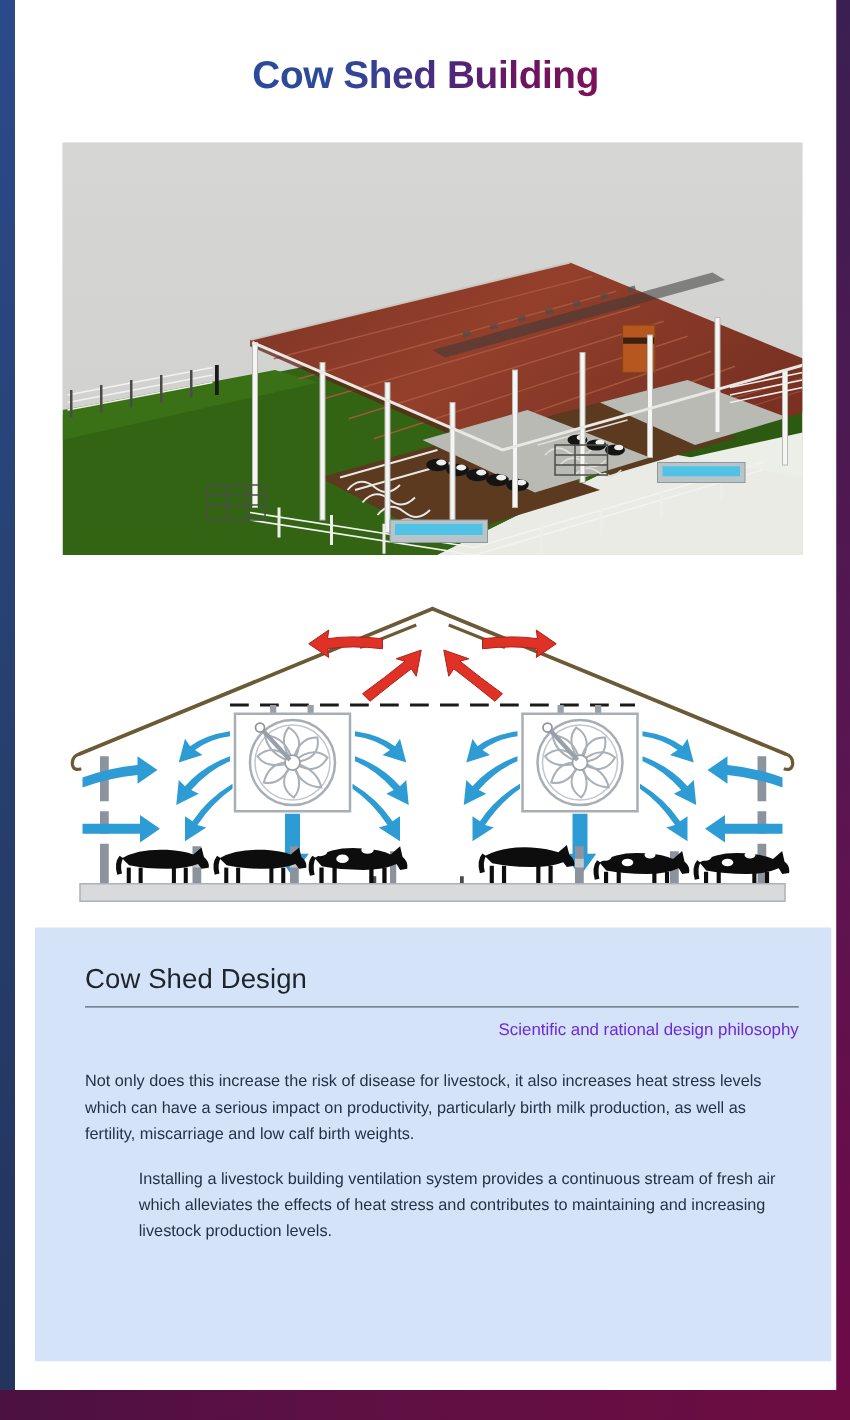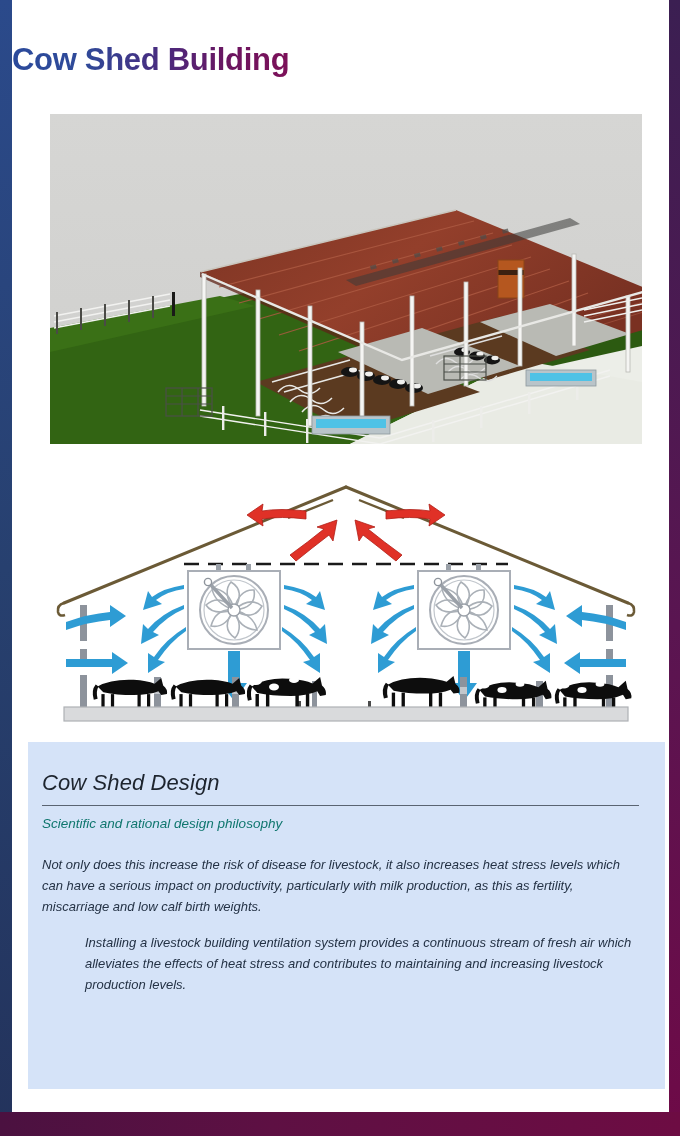--- a/index.html
+++ b/index.html
@@ -50,21 +50,21 @@
     left: 12px; top: 0;
     width: 657px; height: 1112px;
     background: #ffffff;
   }
 
   
   .title-wrap {
     position: absolute;
     left: 0; top: 42px;
     width: 657px;
-    text-align: left;
+    text-align: center;
   }
 
   .title {
     display: inline-block;
     font-size: 31px;
     font-weight: bold;
     letter-spacing: -0.3px;
     background: linear-gradient(90deg, #2b4a9b 0%, #2f4a99 26%, #4a2a7e 55%, #6b1560 78%, #7d1159 100%);
     -webkit-background-clip: text;
     background-clip: text;
@@ -94,43 +94,43 @@
 
   
   .panel {
     position: absolute;
     left: 16px; top: 742px;
     width: 637px; height: 347px;
     background: #d5e3f8;
   }
 
   .panel-inner {
-    padding: 28px 26px 20px 14px;
-    font-style: italic;
+    padding: 28px 26px 20px 40px;
   }
 
   .panel-title {
     font-size: 22px;
     font-weight: normal;
     color: #1d242e;
     letter-spacing: 0.1px;
     margin-bottom: 9px;
   }
 
   .panel-rule {
     height: 1px;
     background: #5a6472;
     width: 100%;
     margin-bottom: 10px;
   }
 
   .panel-subtitle {
     font-size: 13.5px;
-    color: #0f766e;
+    color: #6d28d9;
     margin-bottom: 23px;
+    text-align: right;
   }
 
   .panel-para {
     font-size: 13px;
     line-height: 1.62;
     color: #243245;
     margin-bottom: 15px;
   }
   .panel-para:last-child { margin-bottom: 0; margin-left: 43px; }
 </style>
@@ -549,21 +549,21 @@
         <rect x="14" y="242" width="564" height="14" fill="#d9dadc" stroke="#aeb1b5" stroke-width="1.2"></rect>
       </svg>
     </div>
 
     <div class="panel">
       <div class="panel-inner">
         <h2 class="panel-title">Cow Shed Design</h2>
         <div class="panel-rule"></div>
         <div class="panel-subtitle">Scientific and rational design philosophy</div>
 
-        <p class="panel-para">Not only does this increase the risk of disease for livestock, it also increases heat stress levels which can have a serious impact on productivity, particularly with milk production, as this as fertility, miscarriage and low calf birth weights.</p>
+        <p class="panel-para">Not only does this increase the risk of disease for livestock, it also increases heat stress levels which can have a serious impact on productivity, particularly birth milk production, as well as fertility, miscarriage and low calf birth weights.</p>
         <p class="panel-para">Installing a livestock building ventilation system provides a continuous stream of fresh air which alleviates the effects of heat stress and contributes to maintaining and increasing livestock production levels.</p>
       </div>
     </div>
 
   </div>
 
   <div class="border-left"></div>
   <div class="border-right"></div>
   <div class="border-bottom"></div>
 

